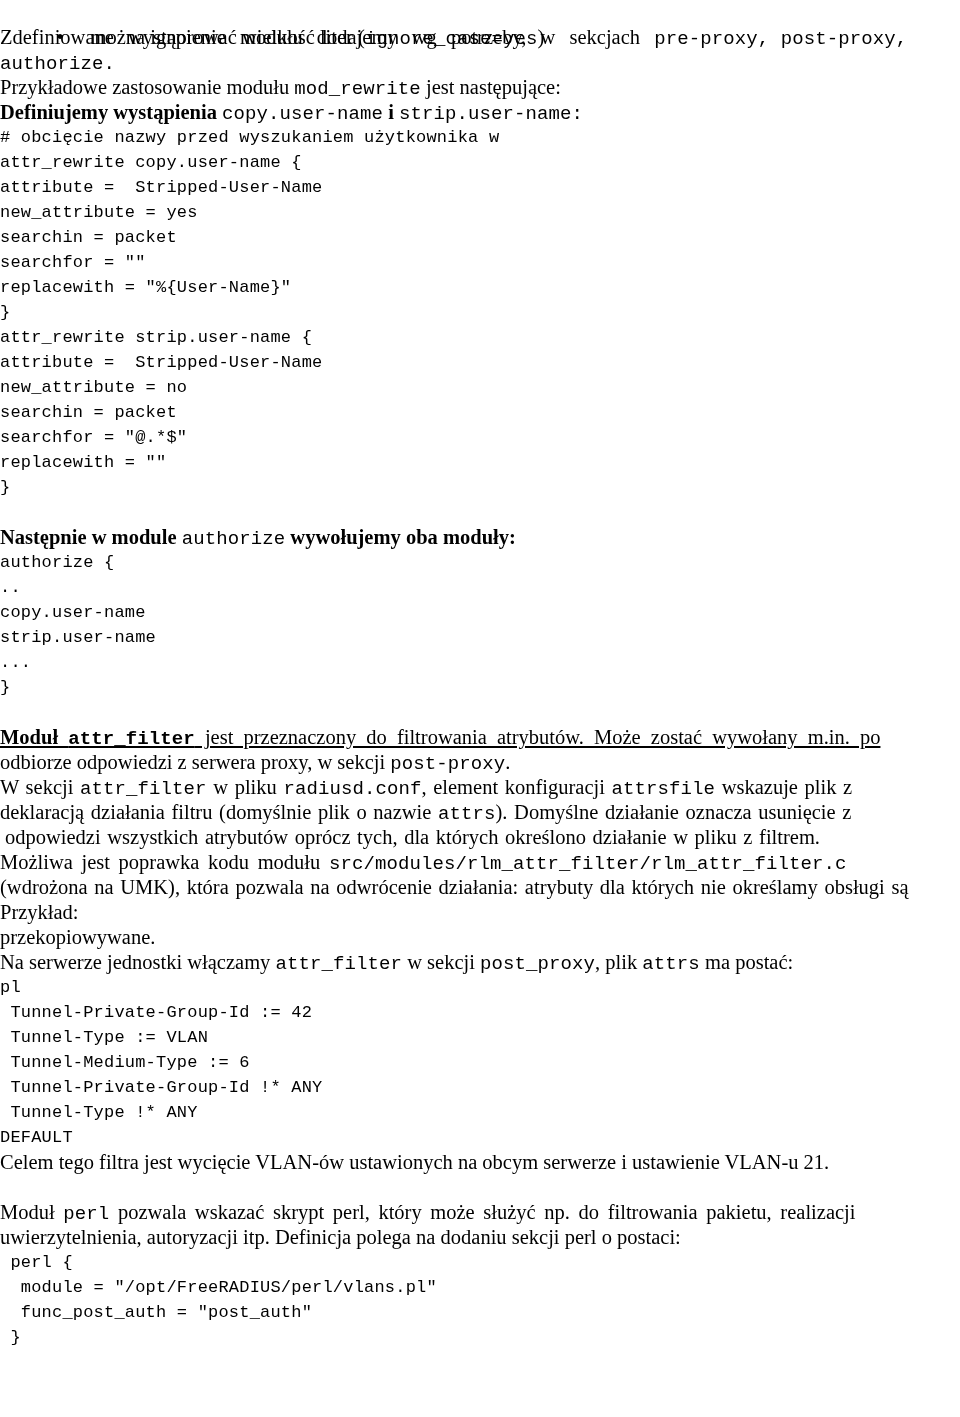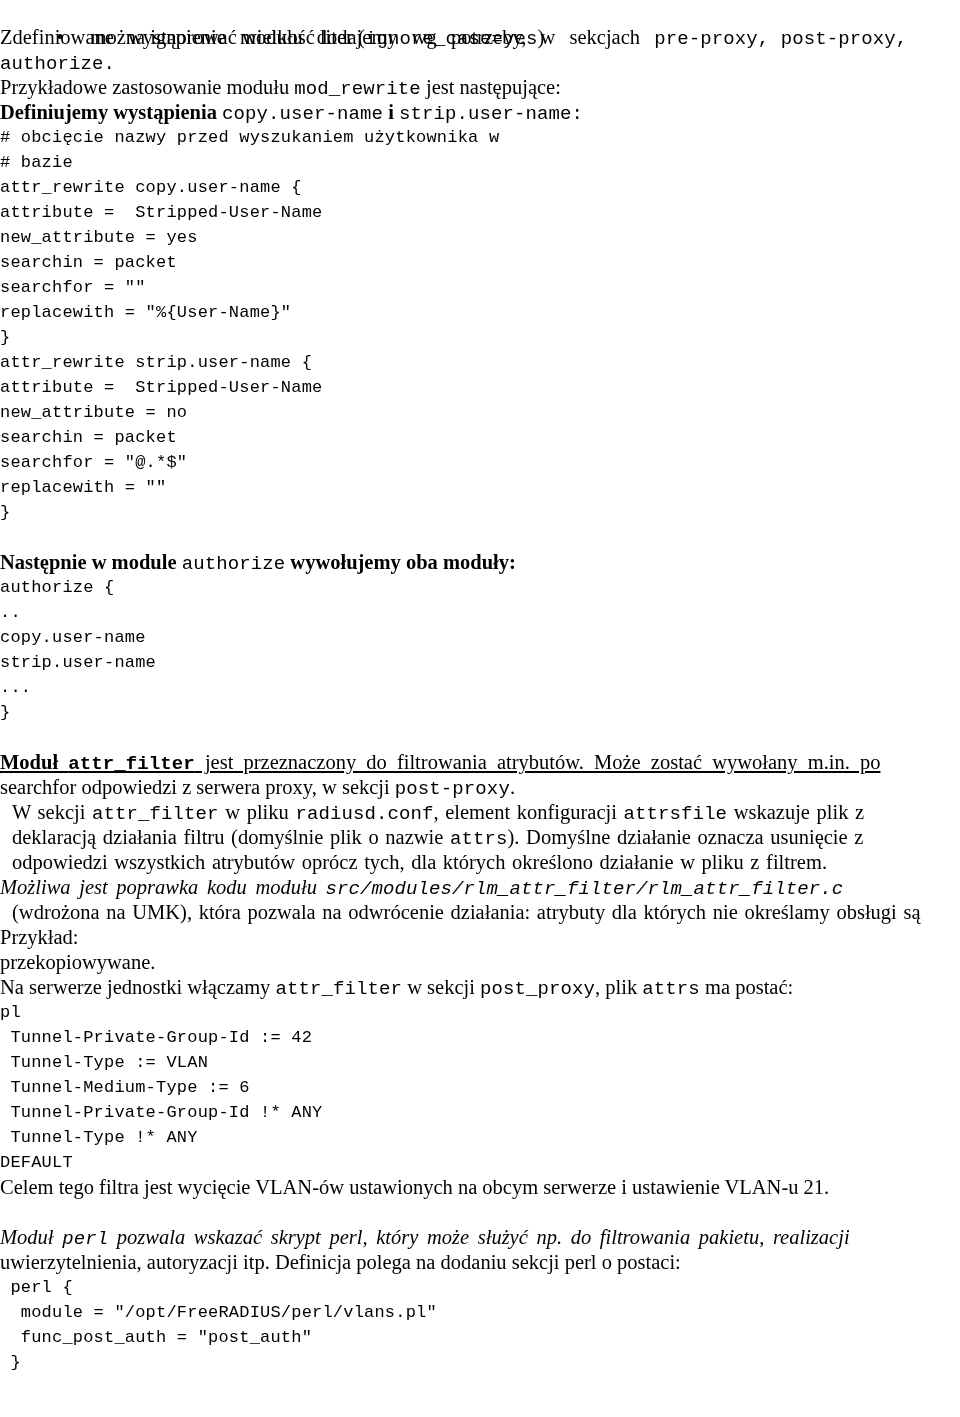--- a/index.html
+++ b/index.html
@@ -72,43 +72,42 @@
     padding-left: 36px;
   }
   .bullet-dot {
     display: inline-block;
     width: 34px;
     font-size: 20.5px;
   }
   .spacer-md { display:block; height: 25px; }
   .wsp-1 { word-spacing: 9px; }
   .wsp-2 { word-spacing: 5px; text-decoration: underline; }
-  .wsp-3 { word-spacing: 3.5px; font-style: italic; }
-  .wsp-4 { word-spacing: 1.5px; padding-left: 12px; }
+  .wsp-3 { word-spacing: 3.5px; }
+  .wsp-4 { word-spacing: 1.5px; }
   .wsp-0 { word-spacing: normal; }
 </style>
 </head>
 <body>
 
 <div class="page">
 
   <div class="bullet-row">
     <span class="bullet-dot">•</span><span class="prose">można ignorować wielkość liter (</span><span class="mono">ignore_case=yes</span><span class="prose">)</span>
   </div>
 
   <div class="just wsp-1"><span class="prose">Zdefiniowane wystąpienie modułu dodajemy wg potrzeby, w sekcjach </span><span class="mono wsp-0">pre-proxy, post-proxy,</span></div>
   <div class="ln"><span class="mono">authorize.</span></div>
 
   <div class="ln"><span class="prose">Przykładowe zastosowanie modułu </span><span class="mono">mod_rewrite</span><span class="prose"> jest następujące:</span></div>
 
   <div class="ln"><span class="prose bold">Definiujemy wystąpienia </span><span class="mono">copy.user-name</span><span class="prose bold"> i </span><span class="mono">strip.user-name:</span></div>
 
   <div>
     <span class="code"># obcięcie nazwy przed wyszukaniem użytkownika w</span>
-    <span class="code"># bazie</span>
     <span class="code">attr_rewrite copy.user-name {</span>
     <span class="code">attribute =  Stripped-User-Name</span>
     <span class="code">new_attribute = yes</span>
     <span class="code">searchin = packet</span>
     <span class="code">searchfor = ""</span>
     <span class="code">replacewith = "%{User-Name}"</span>
     <span class="code">}</span>
     <span class="code">attr_rewrite strip.user-name {</span>
     <span class="code">attribute =  Stripped-User-Name</span>
     <span class="code">new_attribute = no</span>
@@ -127,21 +126,21 @@
     <span class="code">..</span>
     <span class="code">copy.user-name</span>
     <span class="code">strip.user-name</span>
     <span class="code">...</span>
     <span class="code">}</span>
   </div>
 
   <span class="spacer-md"></span>
 
   <div class="just wsp-2"><span class="prose bold">Moduł </span><span class="mono bold wsp-0">attr_filter</span><span class="prose"> jest przeznaczony do filtrowania atrybutów. Może zostać wywołany m.in.   po</span></div>
-  <div class="ln"><span class="prose">searchfor odpowiedzi z serwera proxy, w sekcji </span><span class="mono">post-proxy</span><span class="prose">.</span></div>
+  <div class="ln"><span class="prose">odbiorze odpowiedzi z serwera proxy, w sekcji </span><span class="mono">post-proxy</span><span class="prose">.</span></div>
 
   <div class="just wsp-4"><span class="prose">W sekcji </span><span class="mono wsp-0">attr_filter</span><span class="prose"> w pliku </span><span class="mono wsp-0">radiusd.conf</span><span class="prose">, element konfiguracji </span><span class="mono wsp-0">attrsfile</span><span class="prose"> wskazuje plik z</span></div>
   <div class="just wsp-4"><span class="prose">deklaracją działania filtru (domyślnie plik o nazwie </span><span class="mono wsp-0">attrs</span><span class="prose">).  Domyślne działanie oznacza usunięcie z</span></div>
   <div class="just wsp-4"><span class="prose">odpowiedzi wszystkich atrybutów oprócz tych, dla których określono działanie w pliku z filtrem.</span></div>
   <div class="just wsp-3"><span class="prose">Możliwa jest poprawka kodu modułu </span><span class="mono wsp-0">src/modules/rlm_attr_filter/rlm_attr_filter.c</span></div>
   <div class="just wsp-4"><span class="prose">(wdrożona na UMK), która pozwala na odwrócenie działania: atrybuty dla których nie określamy obsługi są</span></div>
   <div class="ln"><span class="prose">Przykład:</span></div>
 
   <div class="ln"><span class="prose">przekopiowywane.</span></div>
   <div class="ln"><span class="prose">Na serwerze jednostki włączamy </span><span class="mono">attr_filter</span><span class="prose"> w sekcji </span><span class="mono">post_proxy</span><span class="prose">, plik </span><span class="mono">attrs</span><span class="prose"> ma postać:</span></div>

